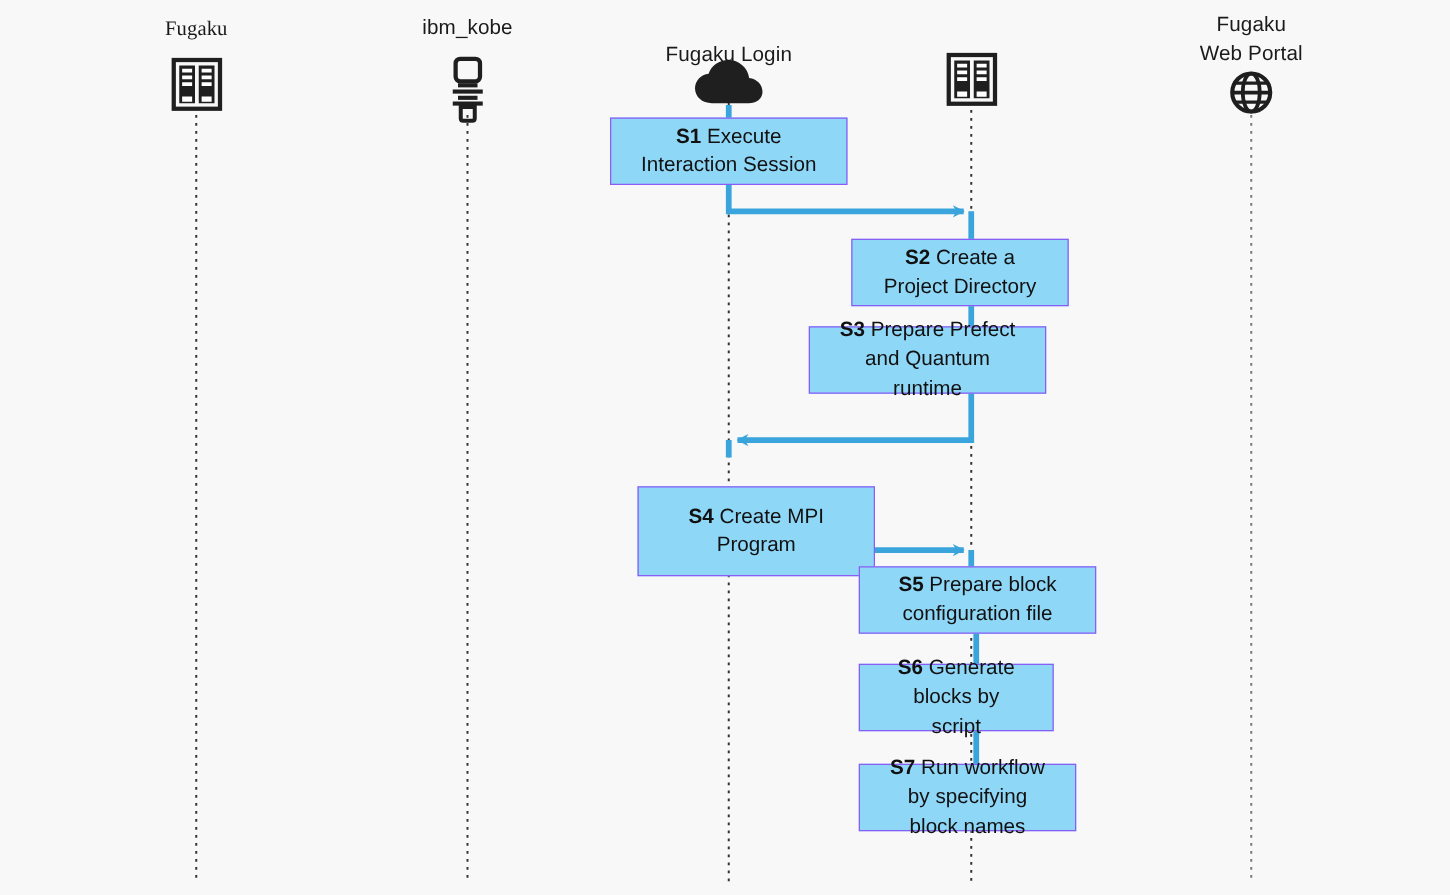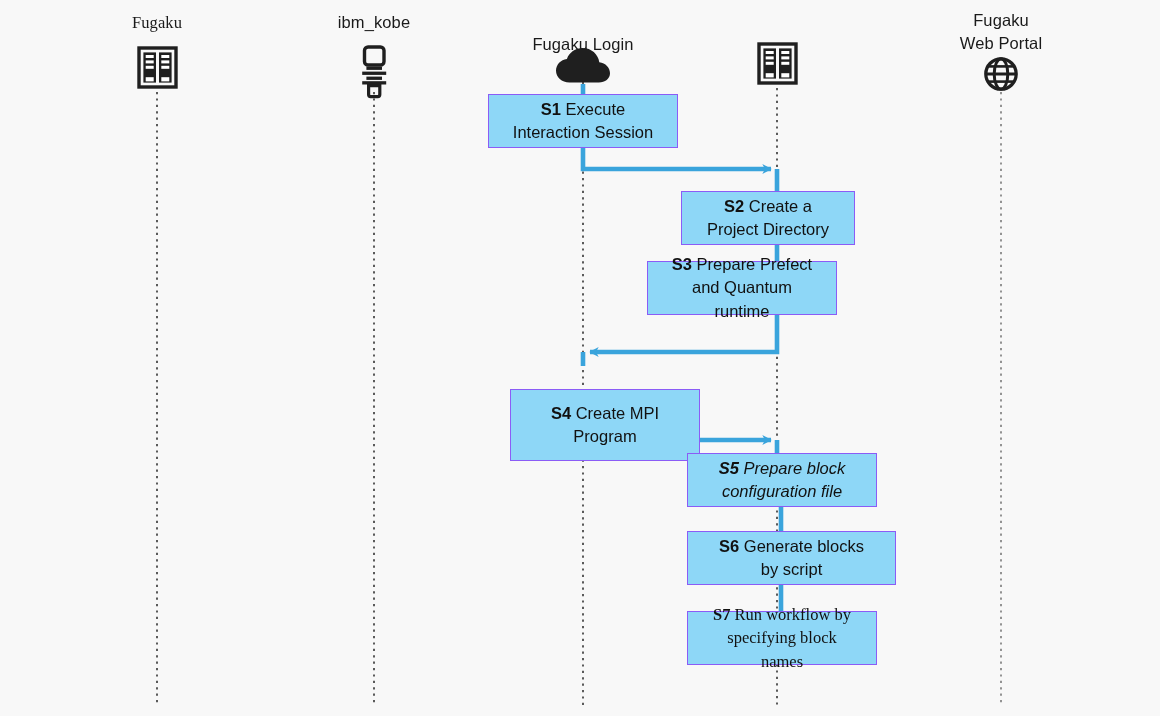--- a/index.html
+++ b/index.html
@@ -191,25 +191,25 @@
   </div>
 
   <div class="msg-box" style="left:647px; top:261px; width:190px; height:54px;">
     <span class="msg-text"><b class="sid">S3</b><span> Prepare Prefect and Quantum runtime</span></span>
   </div>
 
   <div class="msg-box" style="left:510px; top:365px; width:190px; height:72px;margin-top:24px;">
     <span class="msg-text"><b class="sid">S4</b><span> Create MPI Program</span></span>
   </div>
 
-  <div class="msg-box" style="left:687px; top:453px; width:190px; height:54px;font-style:italic;">
+  <div class="msg-box" style="left:687px; top:453px; width:190px; height:54px;">
     <span class="msg-text"><b class="sid">S5</b><span> Prepare block configuration file</span></span>
   </div>
 
-  <div class="msg-box" style="left:687px; top:531px; width:209px; height:54px;">
+  <div class="msg-box" style="left:687px; top:531px; width:156px; height:54px;">
     <span class="msg-text"><b class="sid">S6</b><span> Generate blocks by script</span></span>
   </div>
 
-  <div class="msg-box" style="left:687px; top:611px; width:190px; height:54px;font-family:Liberation Serif, serif;">
+  <div class="msg-box" style="left:687px; top:611px; width:174px; height:54px;">
     <span class="msg-text"><b class="sid">S7</b><span> Run workflow by specifying block names</span></span>
   </div>
 
 </div>
 
 </body></html>

